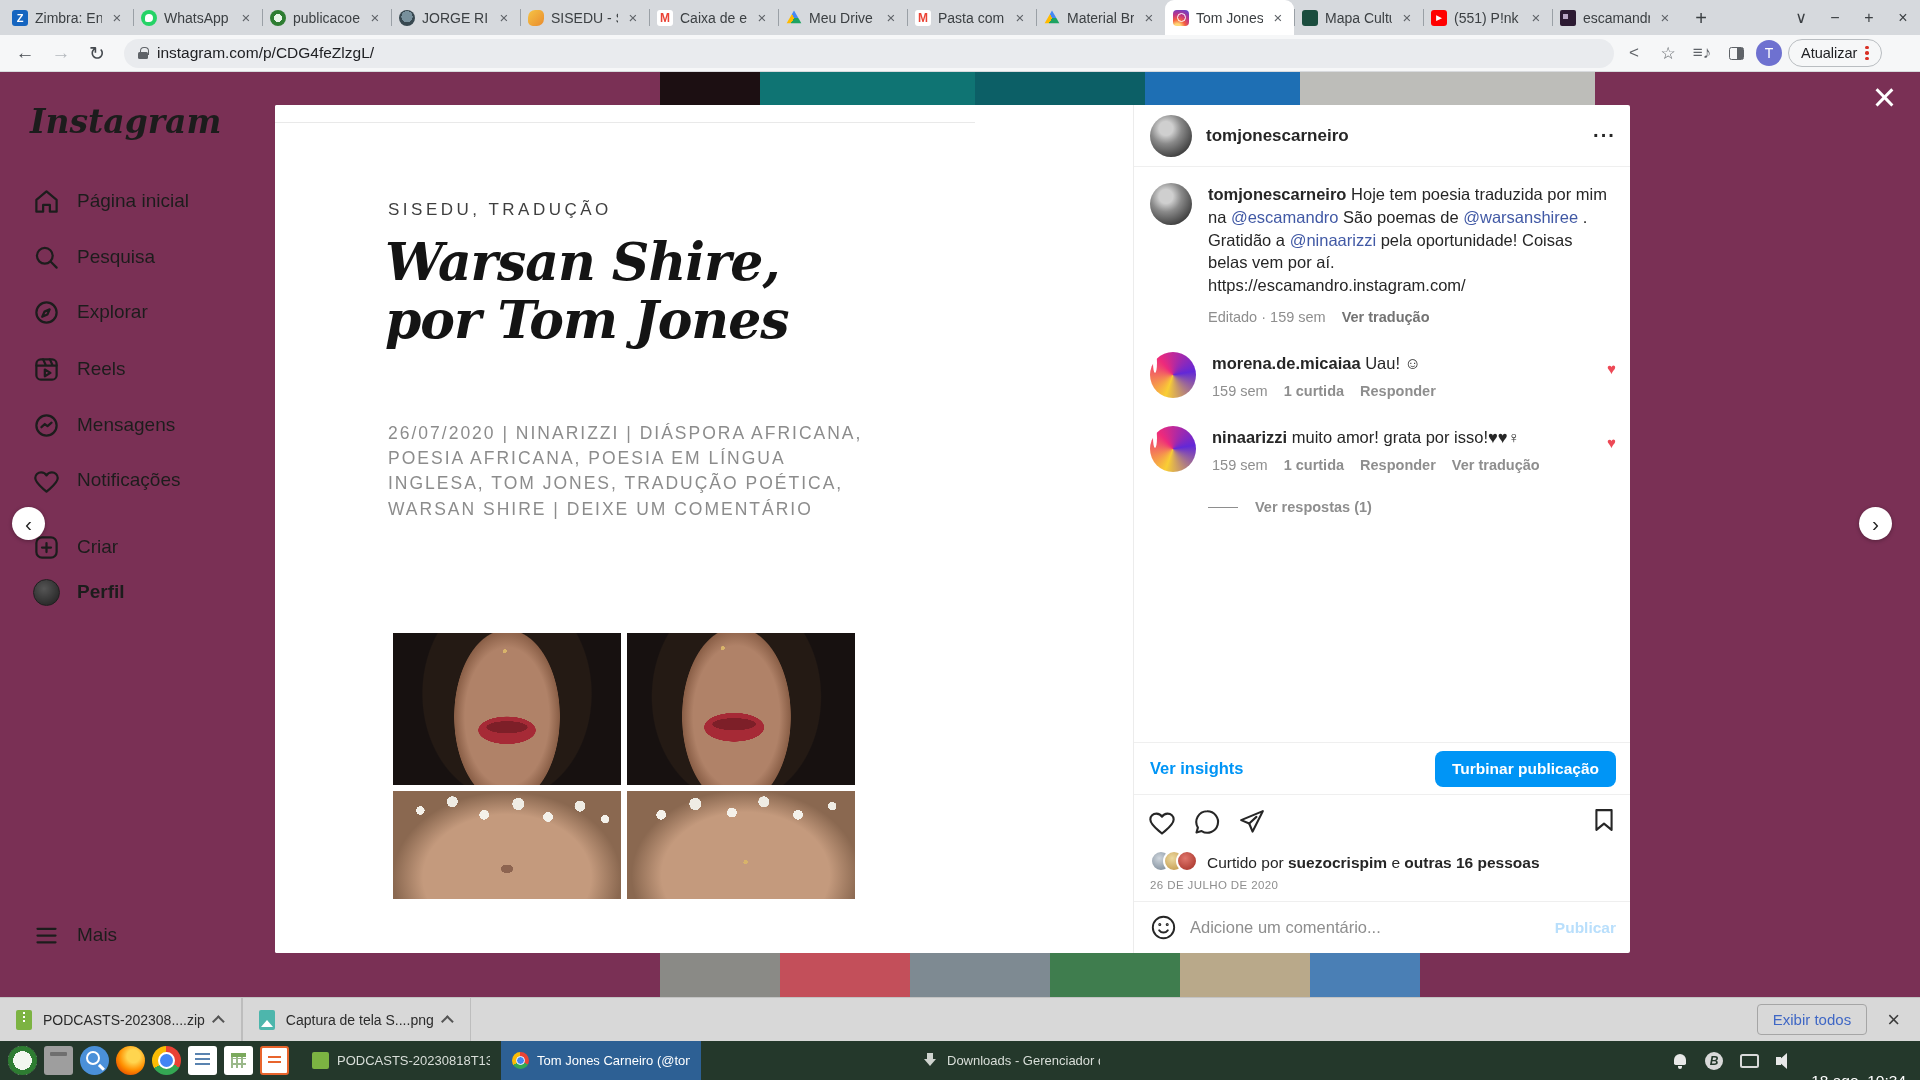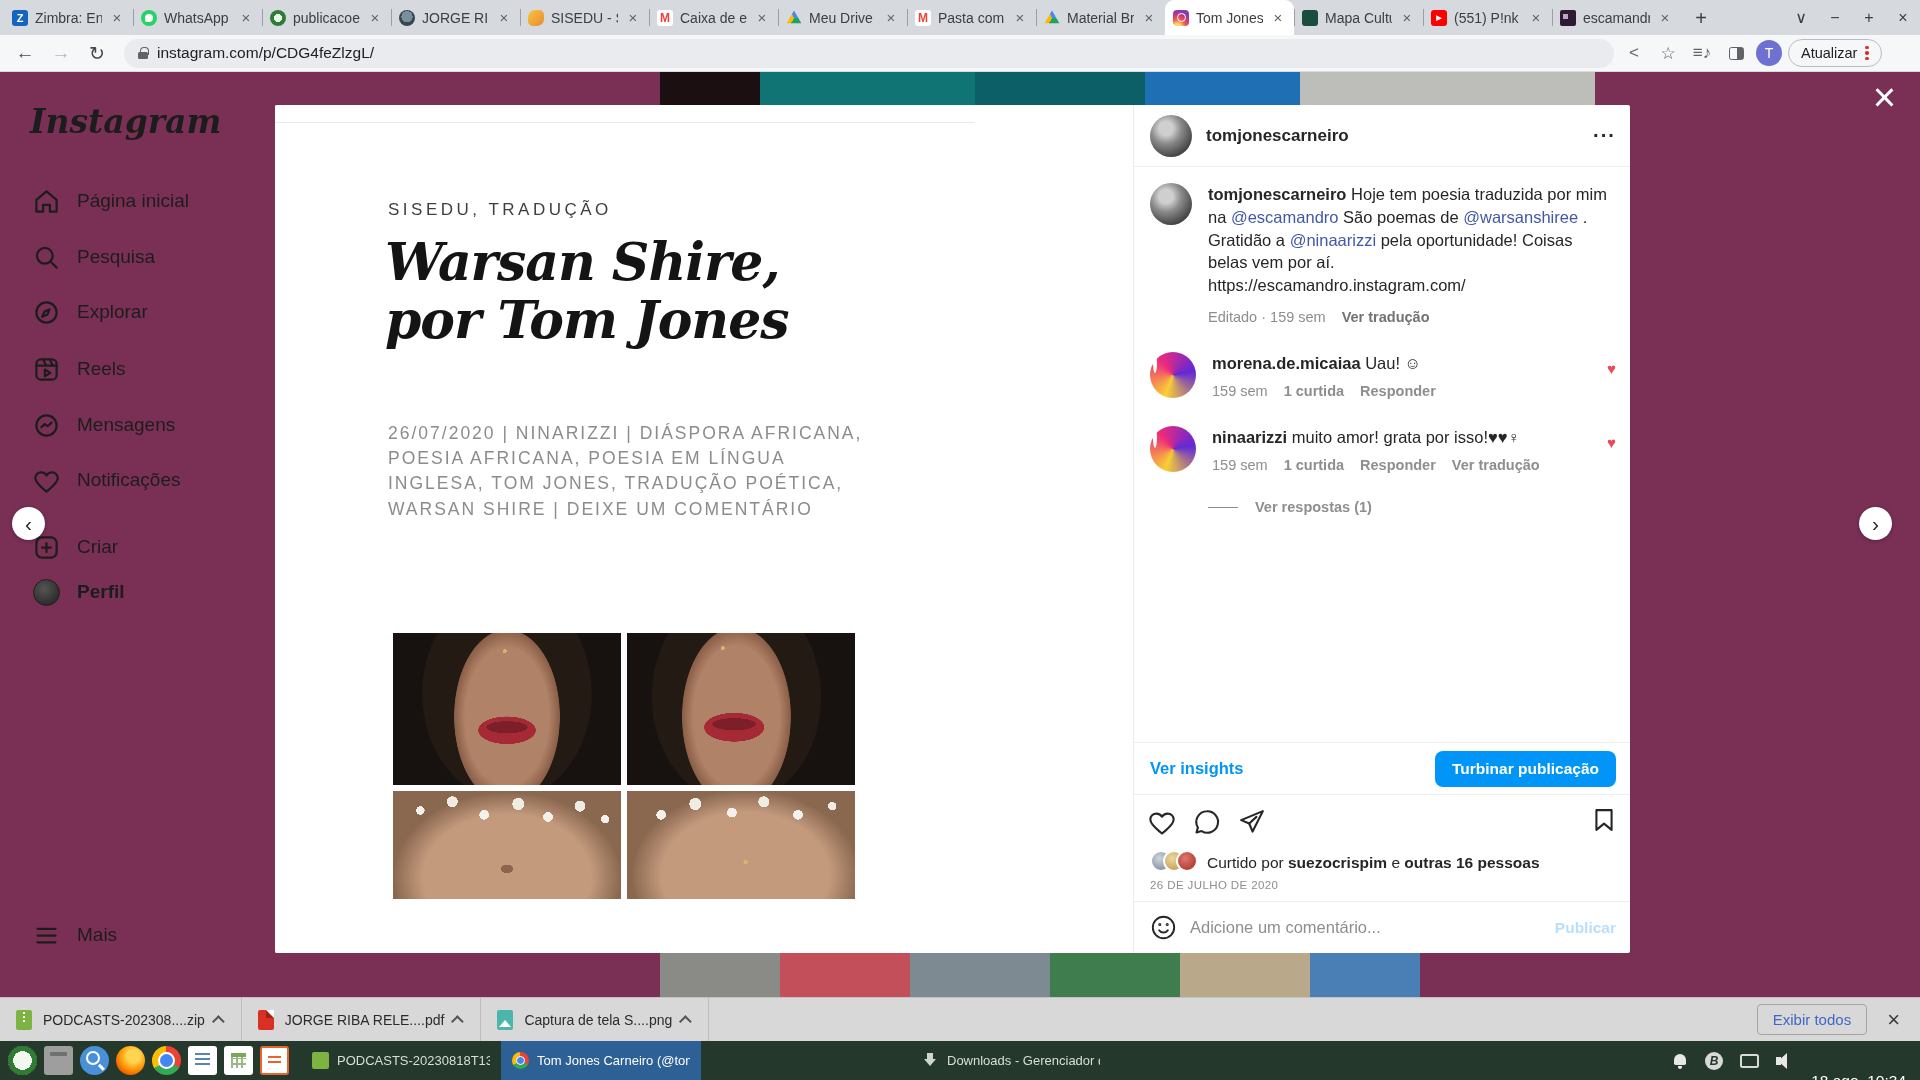--- a/index.html
+++ b/index.html
@@ -540,25 +540,20 @@
   <div class="nav-circle nav-next">›</div>
 </div>
 
 <div class="downloads-bar">
   <div class="dl-item">
     <span class="dl-ic dl-zip"></span>
     <span class="dl-name">PODCASTS-202308....zip</span>
     <span class="dl-chevron"></span>
   </div>
   <span class="dl-sep"></span>
-  <div class="dl-item">
-    <span class="dl-ic dl-pdf"></span>
-    <span class="dl-name">JORGE RIBA RELE....pdf</span>
-    <span class="dl-chevron"></span>
-  </div>
   <span class="dl-sep"></span>
   <div class="dl-item">
     <span class="dl-ic dl-png"></span>
     <span class="dl-name">Captura de tela S....png</span>
     <span class="dl-chevron"></span>
   </div>
   <span class="dl-sep"></span>
   <div class="dl-right">
     <button class="show-all-btn">Exibir todos</button>
     <span class="dl-close">×</span>

